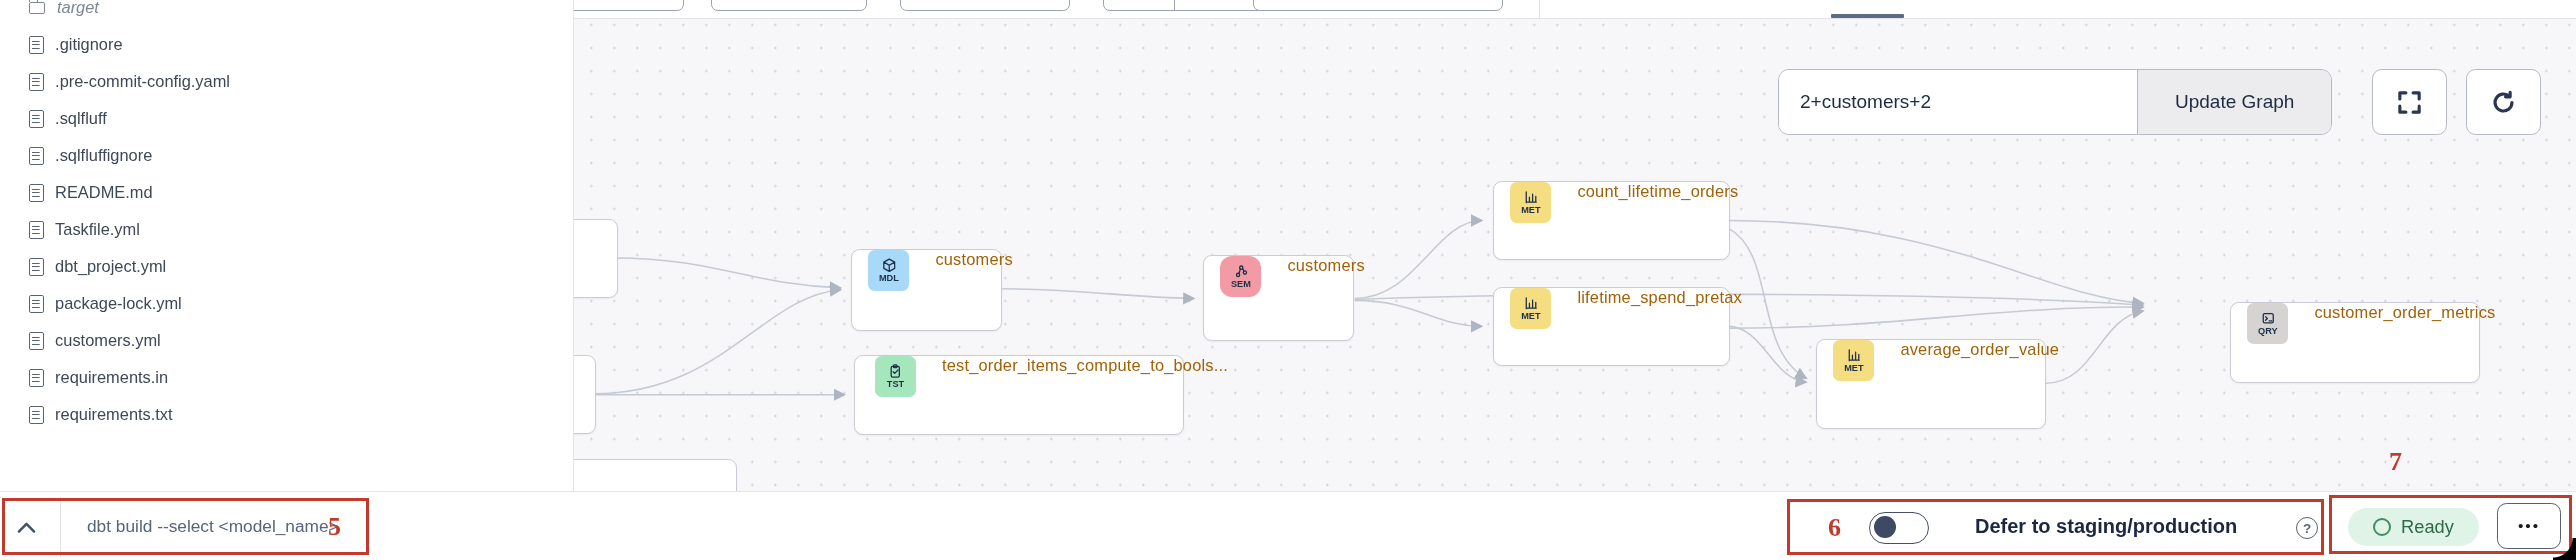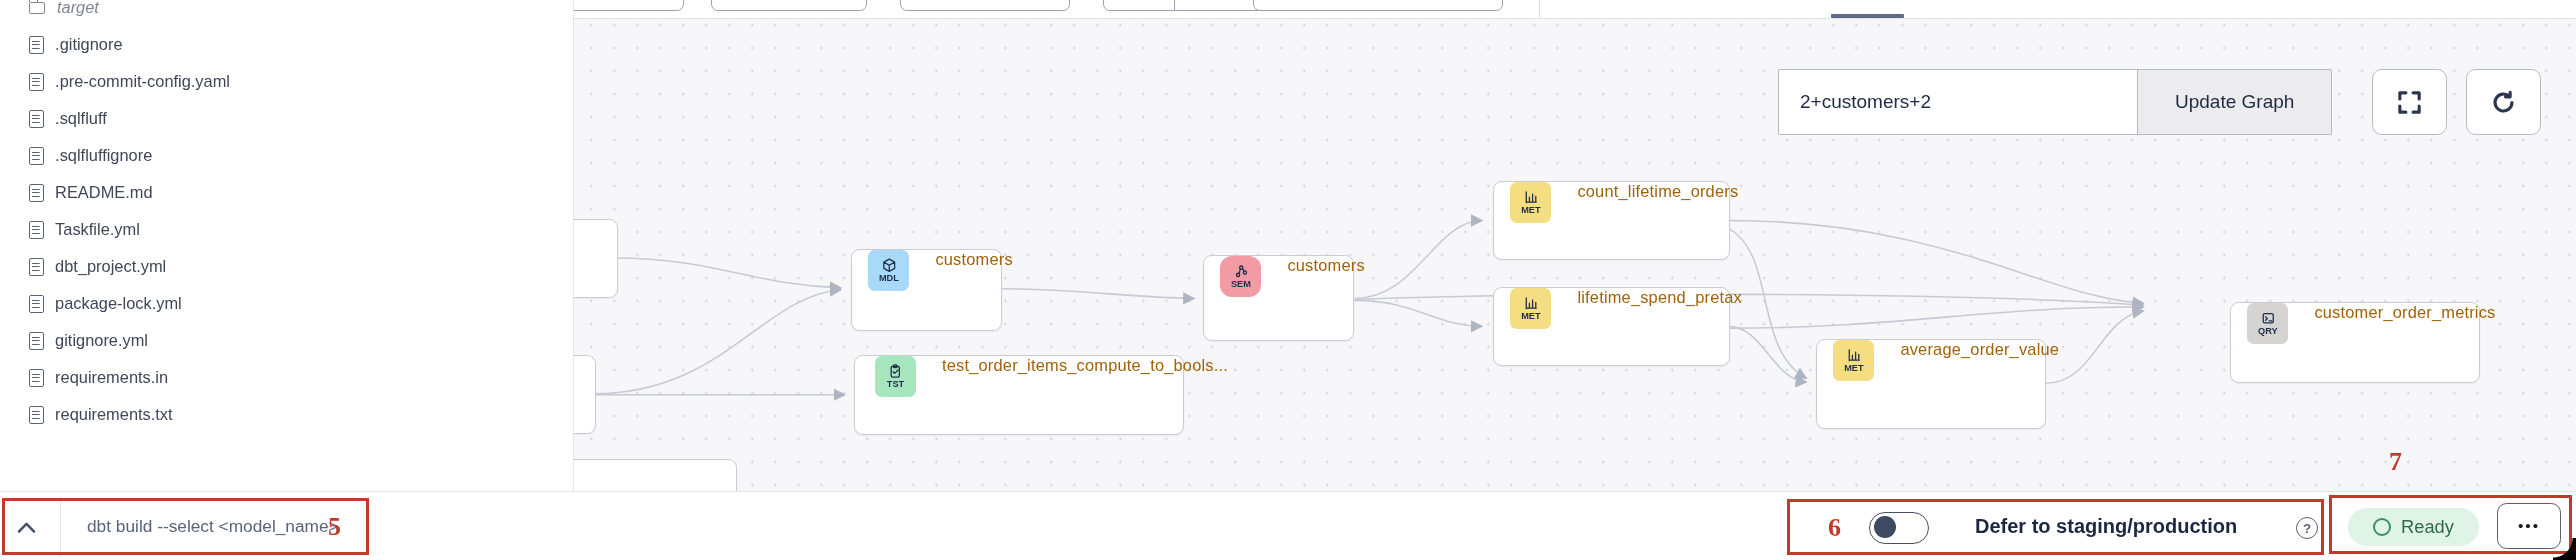--- a/index.html
+++ b/index.html
@@ -49,21 +49,21 @@
   .topstrip { position:absolute; left:0; top:0; width:100%; height:19px; background:#fff;
               border-bottom:1px solid #e2e3e7; z-index:3; }
   .cutbtn { position:absolute; top:-8.7px; height:20px; background:#fff;
             border:1.4px solid #9aa1b0; border-radius:6.7px; }
   .cutbtn .inner-div { position:absolute; top:0; bottom:0; width:1.4px; background:#9aa1b0; }
   .strip-divider { position:absolute; top:0; height:19px; width:1px; background:#e0e1e5; }
   .tab-underline { position:absolute; top:13.5px; height:4.8px; width:73px; background:#5f6b82; border-radius:1px; }
 
   
   .graph-controls { position:absolute; top:69px; left:1273px; height:66px; display:flex; z-index:4; }
-  .sel-group { display:flex; width:554px; height:66px; border:1px solid #b6bac4; border-radius:1px;
+  .sel-group { display:flex; width:554px; height:66px; border:1px solid #b6bac4; border-radius:11px;
                overflow:hidden; background:#fff; }
   .sel-input { width:359px; height:100%; border:none; outline:none; padding:0 21px;
                font-size:19px; color:#1f2b43; font-family:"Liberation Sans",sans-serif; background:#fff; }
   .update-btn { width:194px; height:100%; background:#ececee; border:none; border-left:1px solid #b6bac4;
                 font-size:19px; color:#1f2b43; font-family:"Liberation Sans",sans-serif; cursor:pointer; }
   .icon-btn { position:absolute; top:69px; width:75px; height:66px; background:#fff;
               border:1px solid #b6bac4; border-radius:9.6px; display:flex; align-items:center;
               justify-content:center; cursor:pointer; }
   .icon-btn svg { stroke:#2b3650; fill:none; stroke-width:2.6; stroke-linecap:round; stroke-linejoin:round; }
 
@@ -282,21 +282,21 @@
       <div class="filerow">
         <span class="doc-ic"></span>
         <span>dbt_project.yml</span>
       </div>
       <div class="filerow">
         <span class="doc-ic"></span>
         <span>package-lock.yml</span>
       </div>
       <div class="filerow">
         <span class="doc-ic"></span>
-        <span>gitignore.yml</span>
+        <span>customers.yml</span>
       </div>
       <div class="filerow">
         <span class="doc-ic"></span>
         <span>requirements.in</span>
       </div>
       <div class="filerow">
         <span class="doc-ic"></span>
         <span>requirements.txt</span>
       </div>
     </div>

